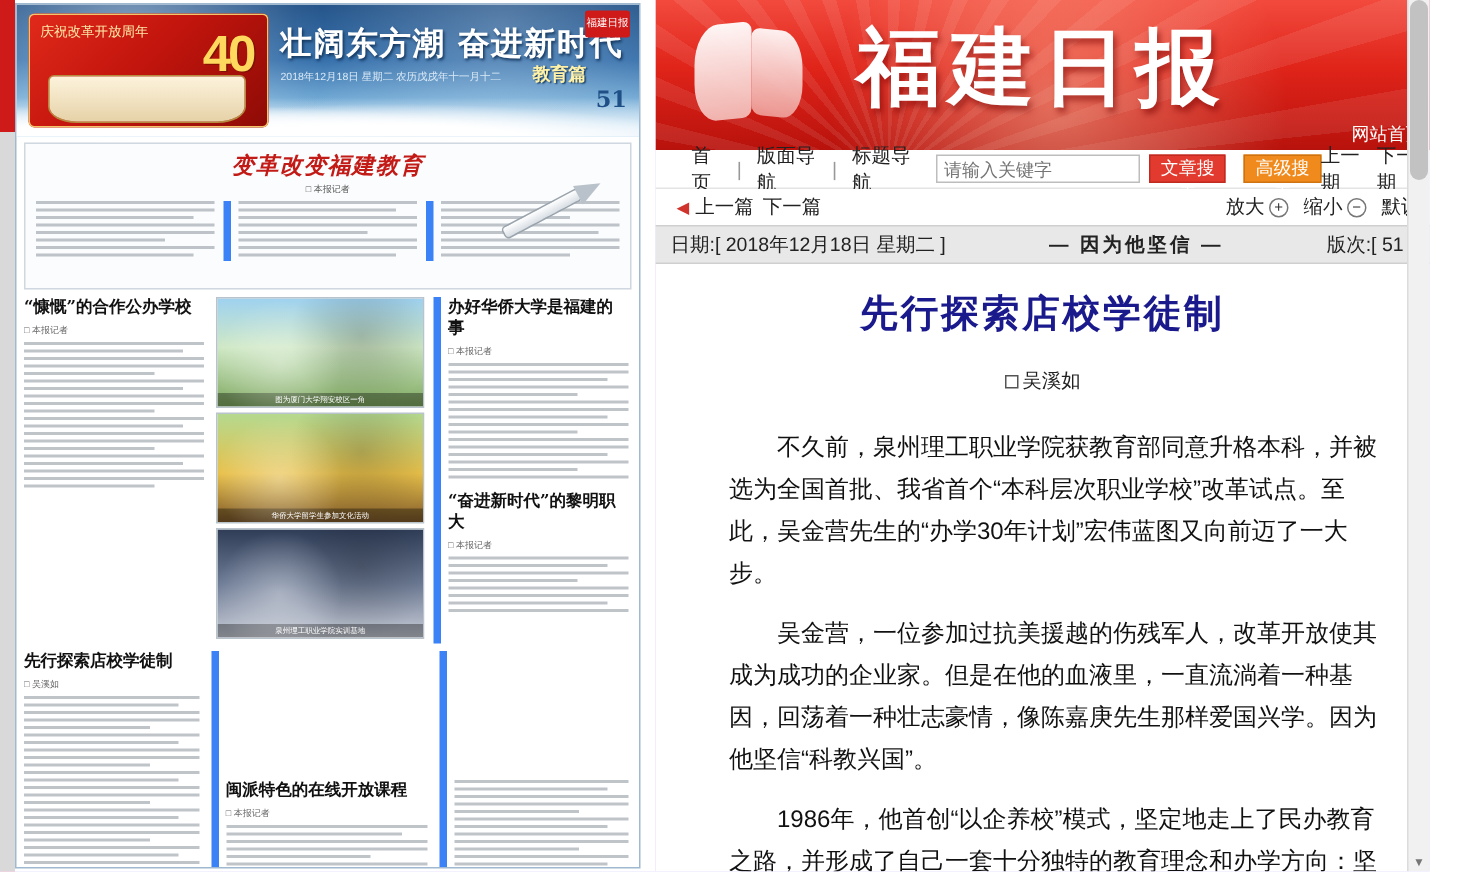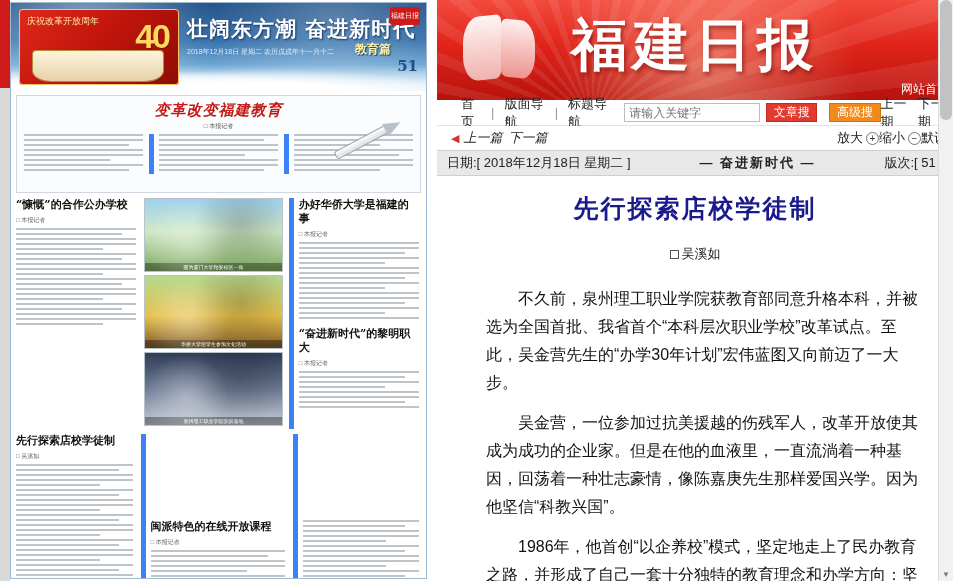--- a/index.html
+++ b/index.html
@@ -294,23 +294,23 @@
   .nav-right a { color: #222; text-decoration: none; }
 
   .subbar {
     height: 24px; display: flex; align-items: center;
     font-size: 13px; color: #222;
     padding-left: 10px;
     background: #ffffff;
     position: relative;
   }
   .subbar .arrow { color: #d0342c; margin: 0 4px; font-size: 11px; }
-  .subbar a { color: #222; text-decoration: none; margin-right: 6px; font-style: italic; }
+  .subbar a { color: #222; text-decoration: none; margin-right: 6px; }
   .subbar-right {
-    margin-left: auto; display: flex; align-items: flex-end; 
+    margin-left: auto; display: flex; align-items: flex-end; gap: 10px;
     padding-right: 6px;
   }
   .zoomctl { display: inline-flex; align-items: center; gap: 3px; }
   .circbtn {
     display: inline-block; width: 13px; height: 13px;
     border-radius: 50%; border: 1px solid #777;
     font-size: 10px; line-height: 11px; text-align: center;
     color: #333; background: #fff;
   }
 
@@ -621,21 +621,21 @@
           <span class="circbtn">−</span>
         </span>
         <span class="zoomctl">
           <span>默认</span>
         </span>
       </div>
     </div>
 
     <div class="infobar">
       <span class="date">日期:[ 2018年12月18日 星期二 ]</span>
-      <span class="center">—  奋进新时代  —</span>
+      <span class="center">—  因为他坚信  —</span>
       <span class="pageno">版次:[ 51 ]</span>
     </div>
 
     <div class="article">
       <div class="article-title">先行探索店校学徒制</div>
       <div class="article-author">
         <span class="box"></span><span>吴溪如</span>
       </div>
       <p>不久前，泉州理工职业学院获教育部同意升格本科，并被选为全国首批、我省首个“本科层次职业学校”改革试点。至此，吴金营先生的“办学30年计划”宏伟蓝图又向前迈了一大步。</p>
       <p>吴金营，一位参加过抗美援越的伤残军人，改革开放使其成为成功的企业家。但是在他的血液里，一直流淌着一种基因，回荡着一种壮志豪情，像陈嘉庚先生那样爱国兴学。因为他坚信“科教兴国”。</p>

